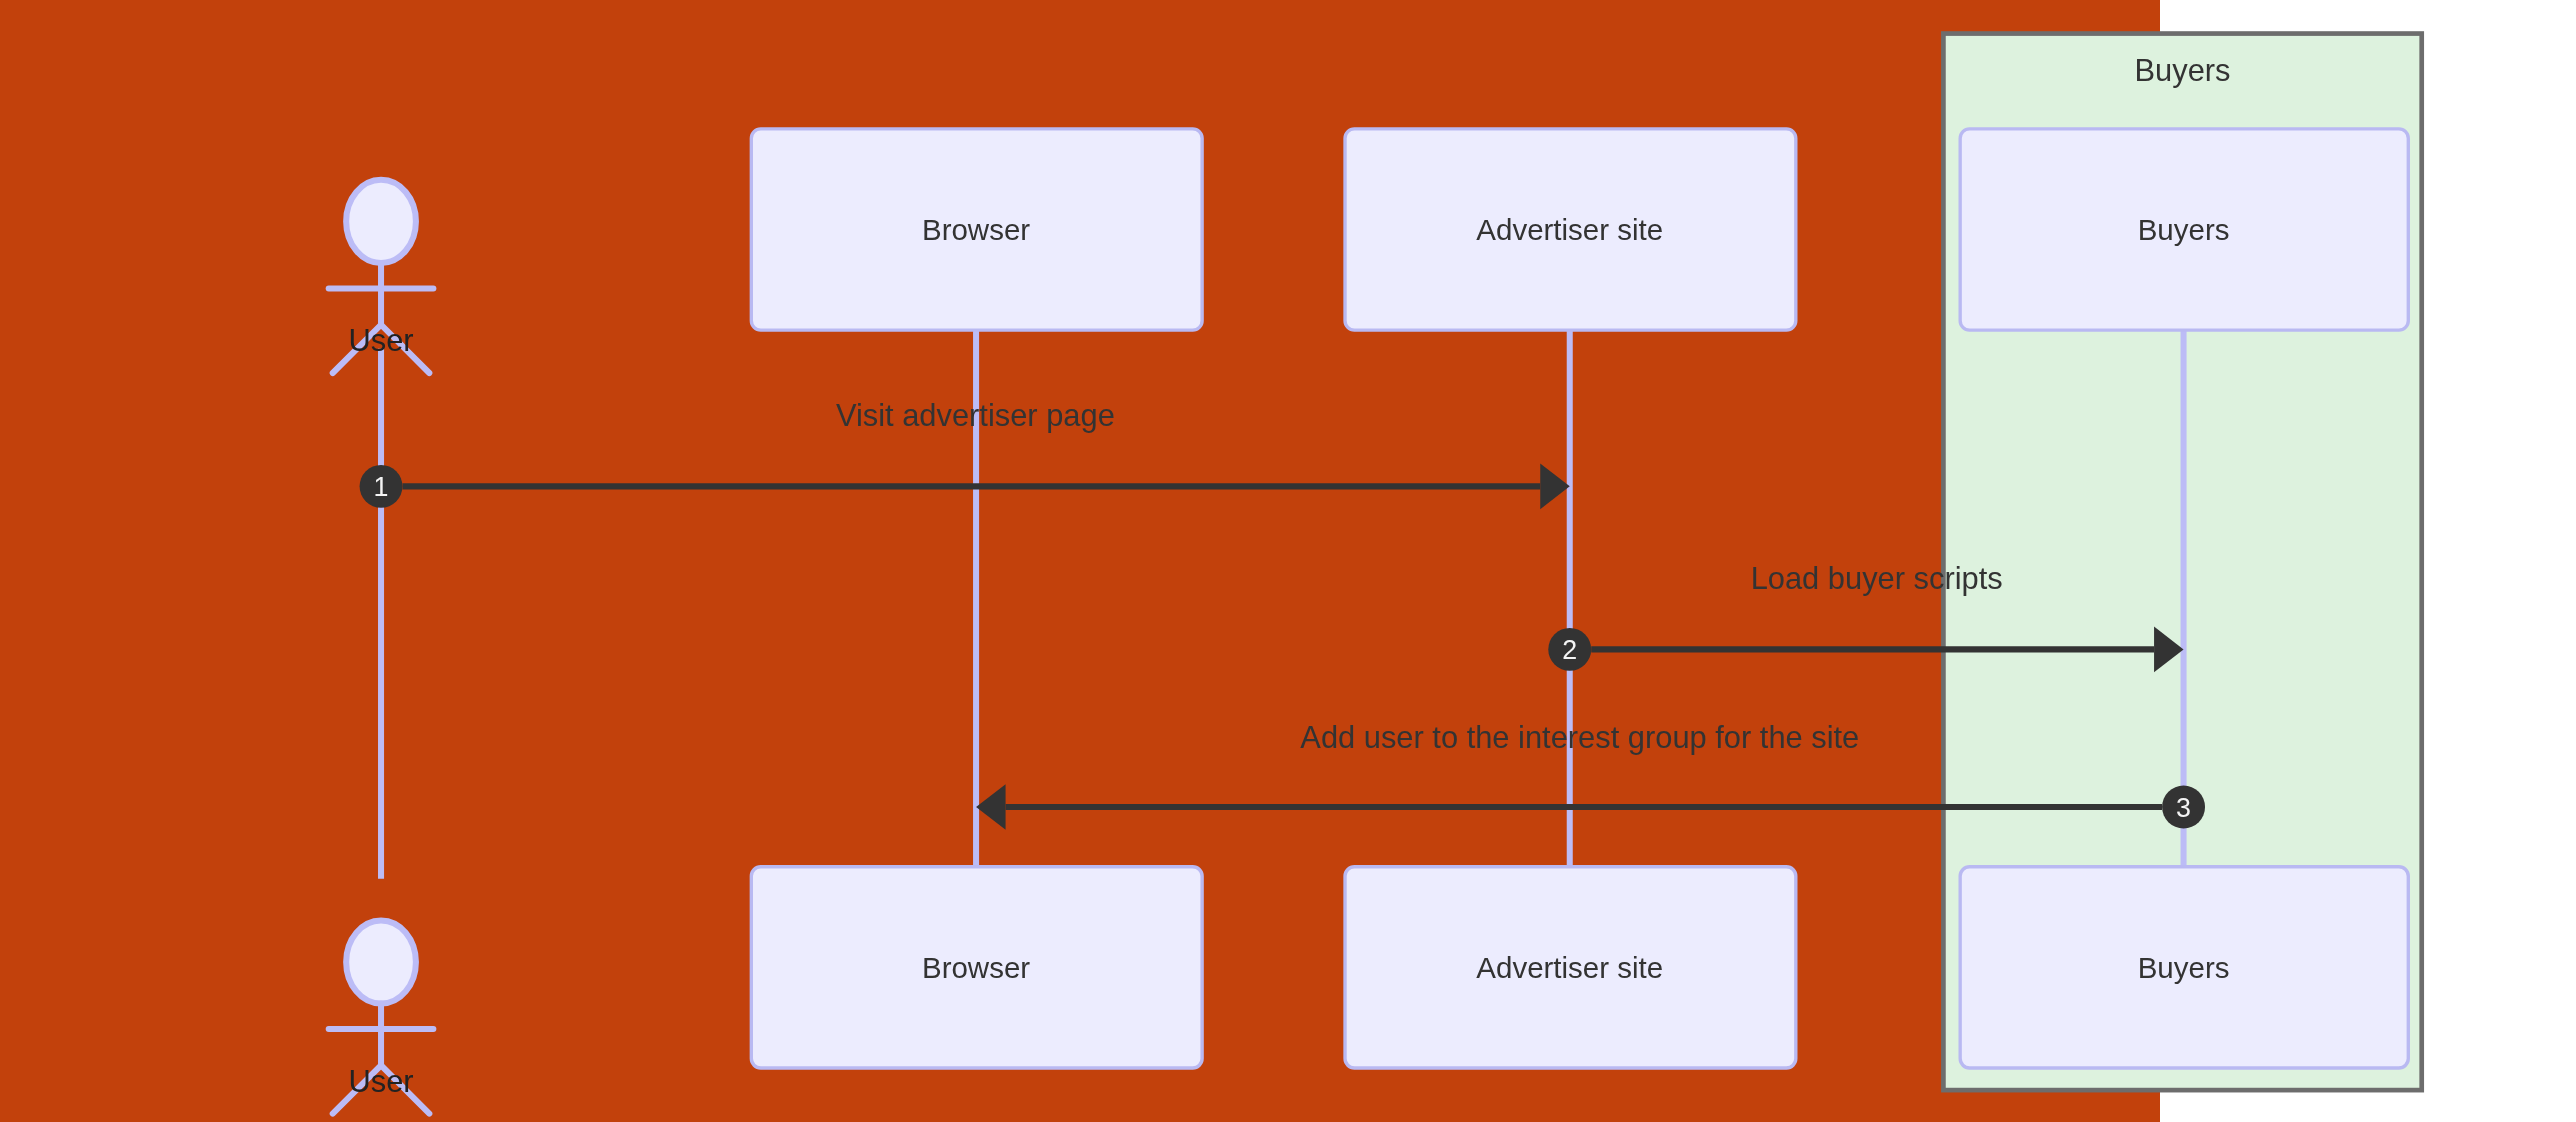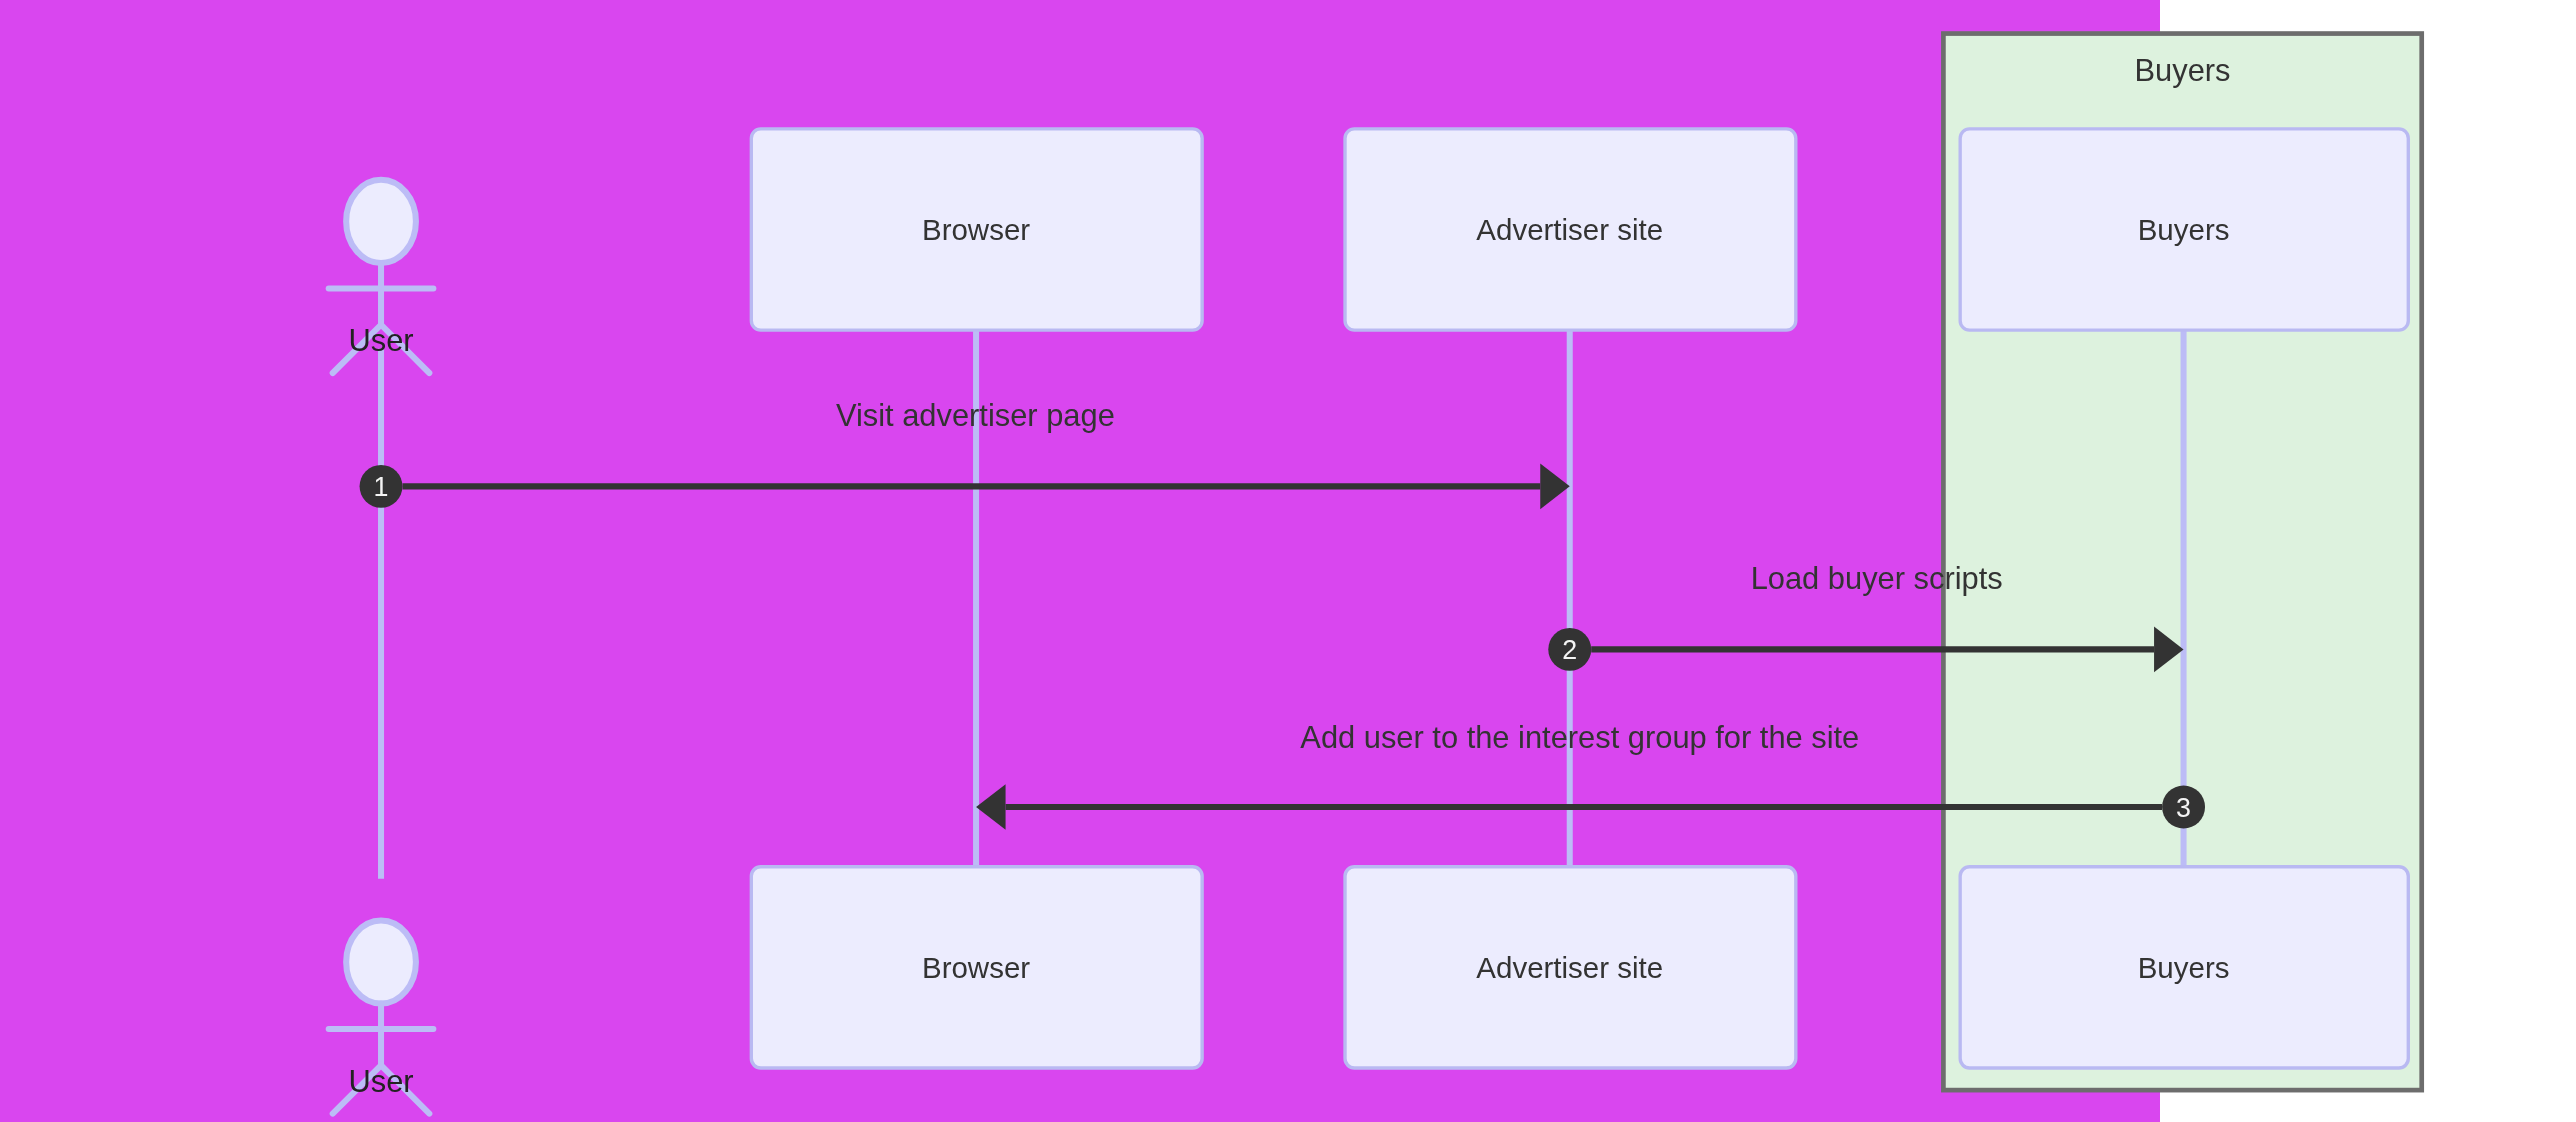--- a/index.html
+++ b/index.html
@@ -10,21 +10,21 @@
   body {
     width: 2576px;
     height: 1123px;
     overflow: hidden;
     font-family: "Liberation Sans", sans-serif;
   }
   #diagram-root {
     position: relative;
     width: 2160px;
     height: 1123px;
-    background: #d946ef;
+    background: #c2410c;
   }
   svg#seq-svg {
     display: block;
     width: 2576px;
     height: 1123px;
   }
   .participant-box {
     fill: #ECECFE;
     stroke: #B9B9F2;
     stroke-width: 5;

